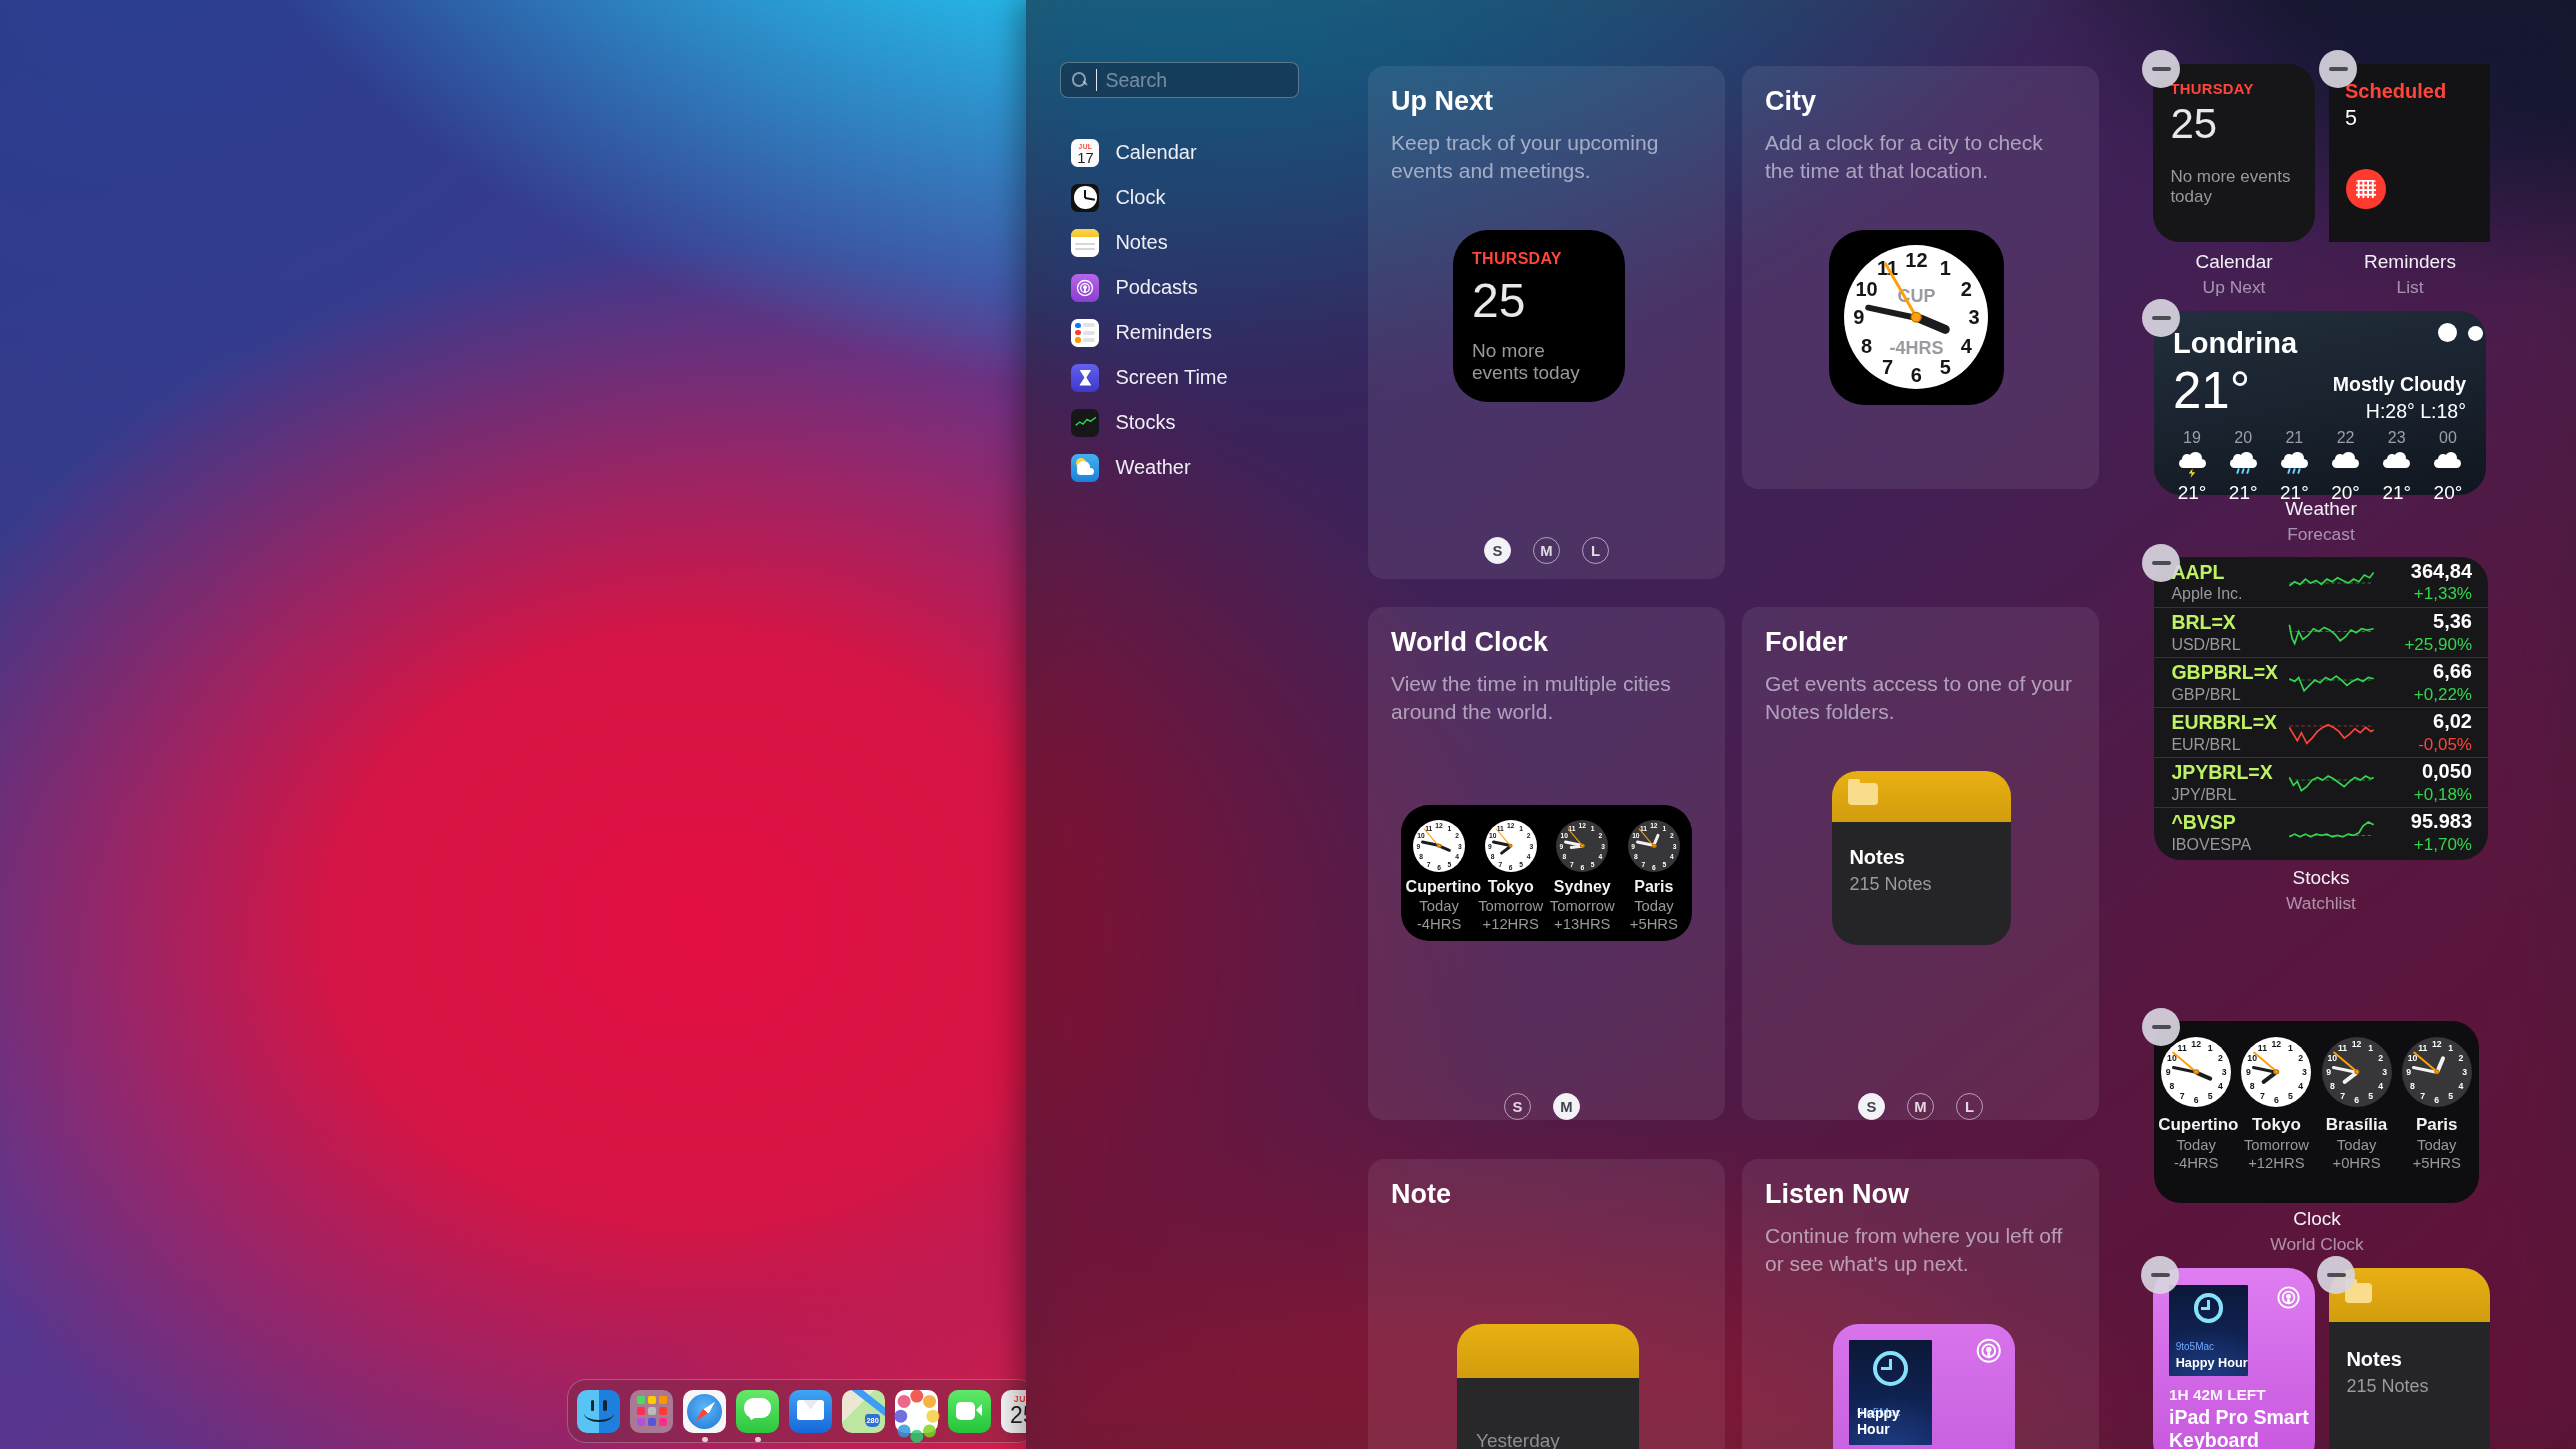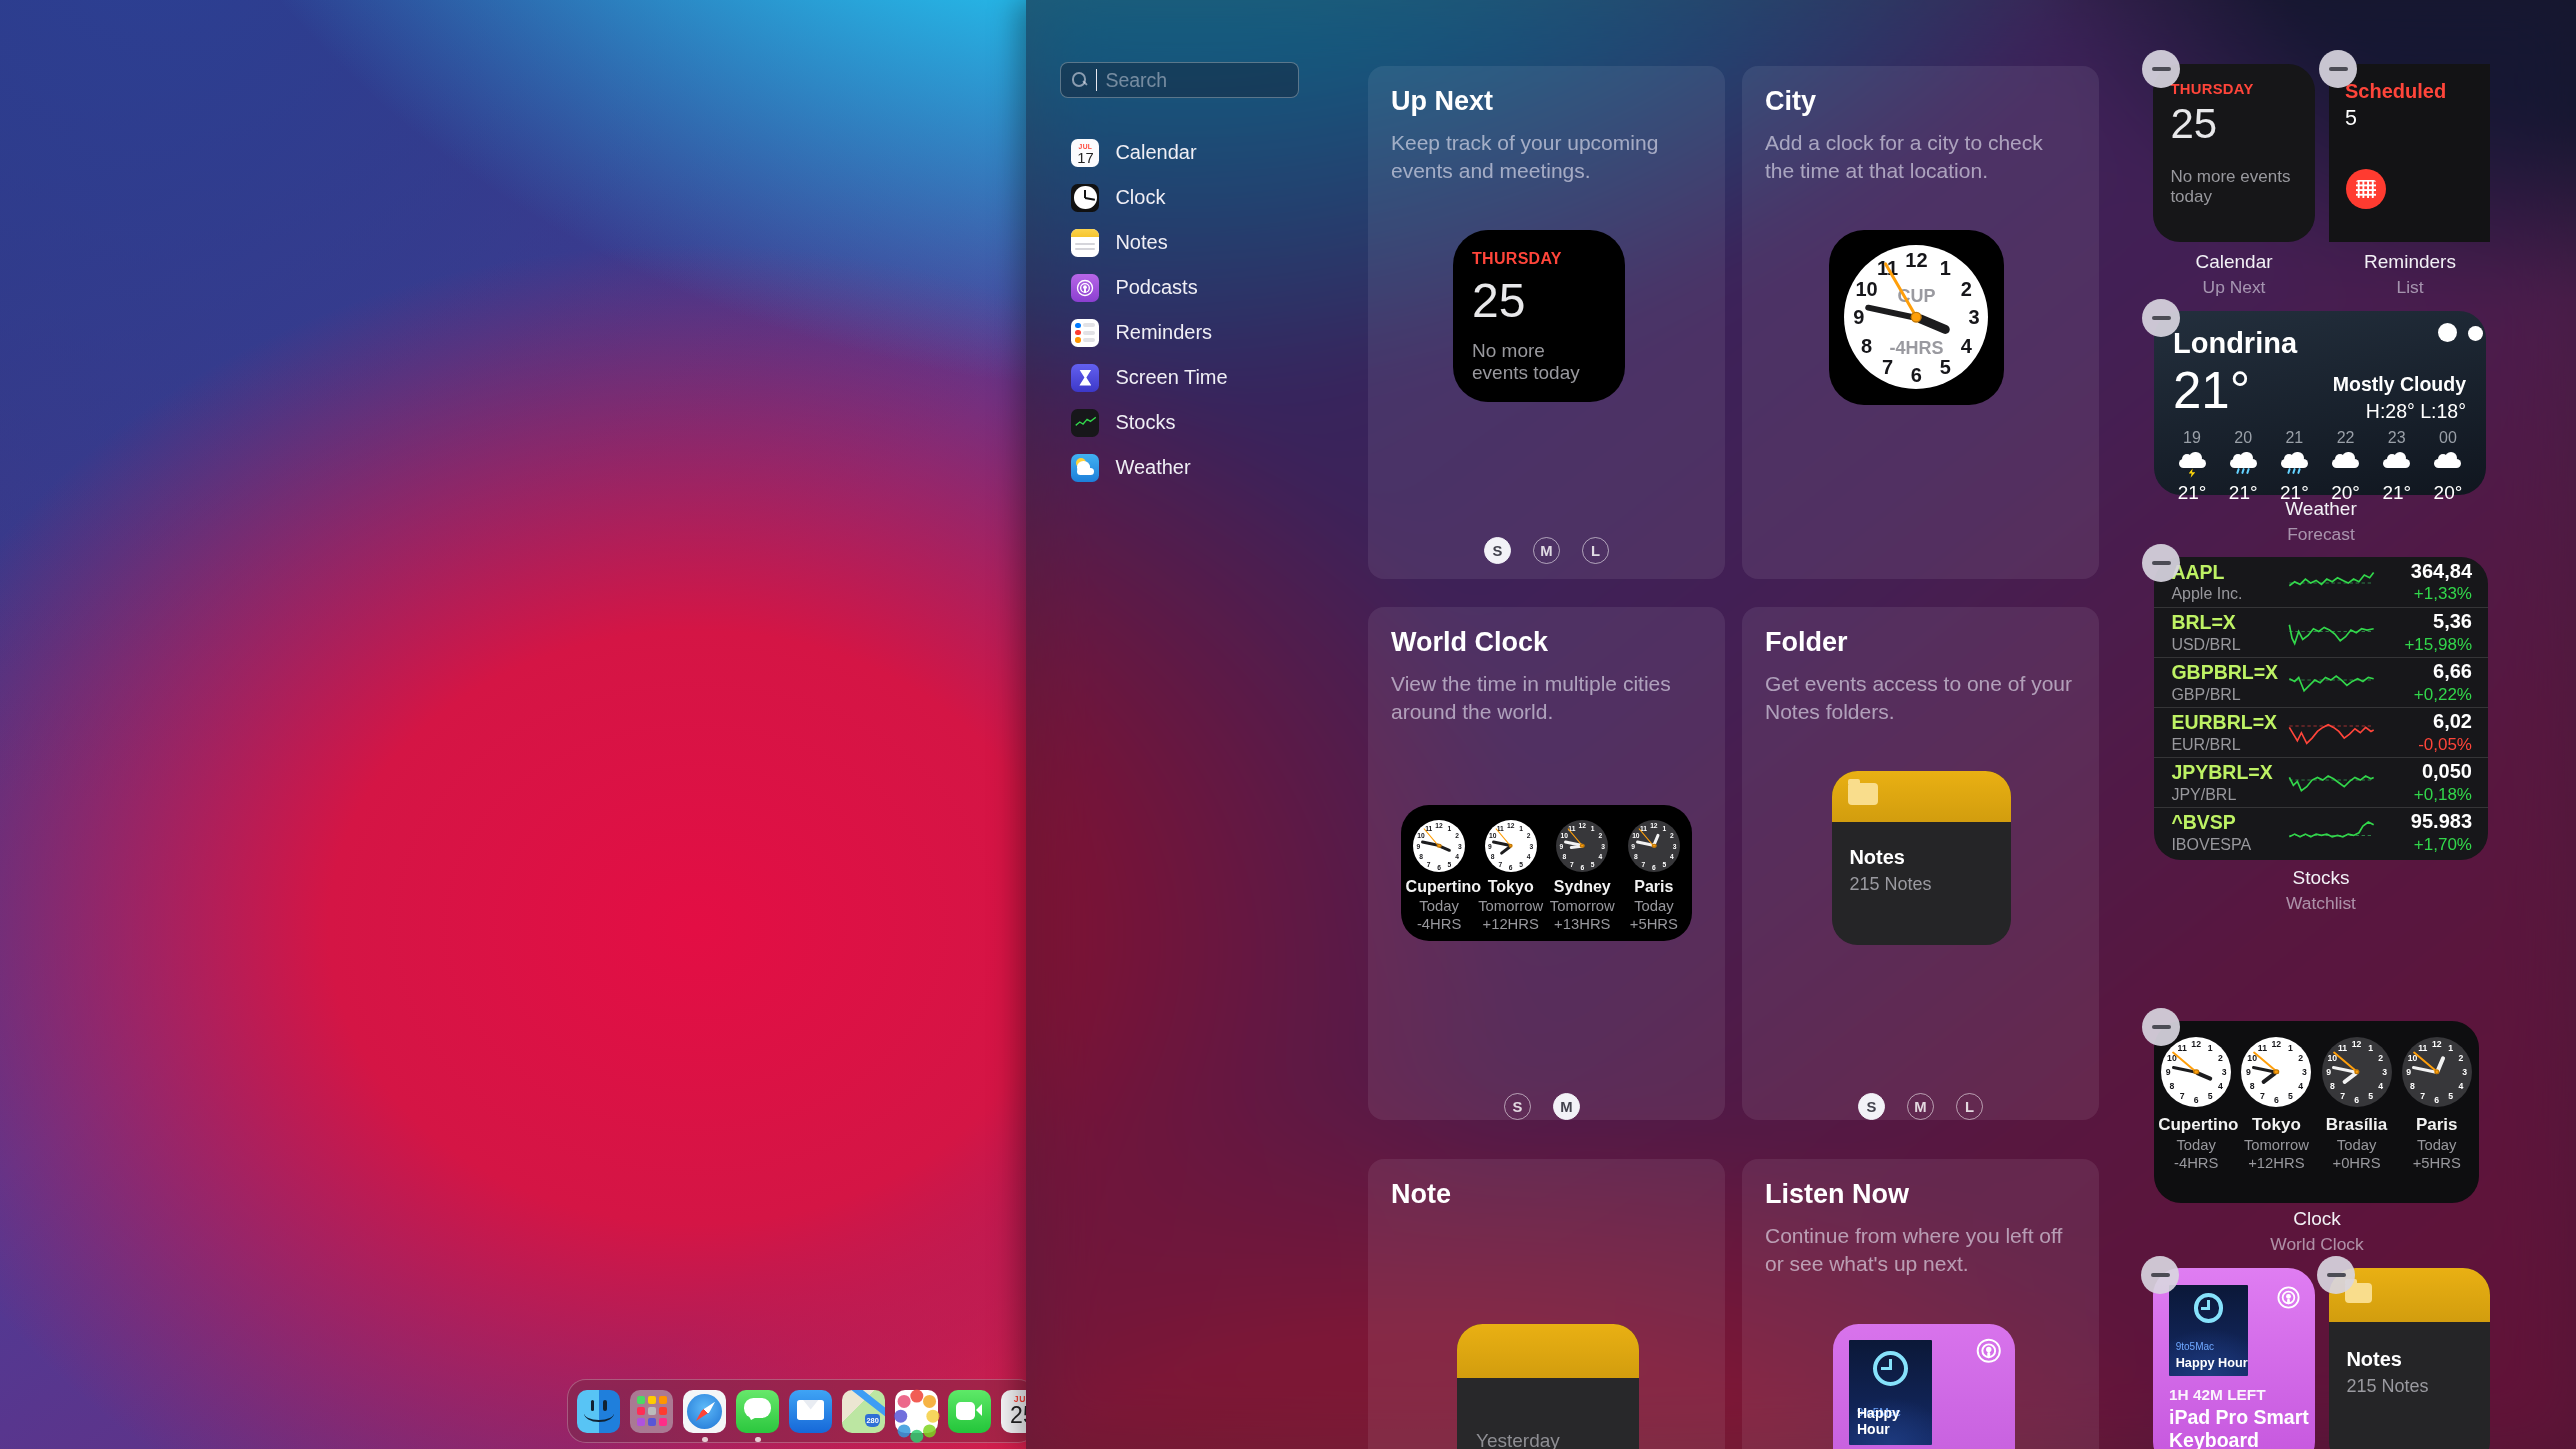--- a/index.html
+++ b/index.html
@@ -399,21 +399,21 @@
       <div class="dt">25</div>
       <div class="nm">No more events today</div>
     </div>
     <div class="sizes" style="left:116px; top:471px;">
       <div class="szbtn sel">S</div>
       <div class="szbtn">M</div>
       <div class="szbtn">L</div>
     </div>
   </div>
 
-  <div class="card" style="left:716px; top:66px; height:513px;">
+  <div class="card" style="left:716px; top:66px; height:423px;">
     <div class="title">City</div>
     <div class="desc">Add a clock for a city to check the time at that location.</div>
     <div class="prev-clocksq">
       <div class="clock city-clock light">
         <span class="inlbl top">CUP</span>
         <span class="inlbl bot">-4HRS</span>
       <span class="cn" style="left: 50%; top: 10%;">12</span>
           <span class="cn" style="left: 70%; top: 15.4%;">1</span>
           <span class="cn" style="left: 84.6%; top: 30%;">2</span>
           <span class="cn" style="left: 90%; top: 50%;">3</span>
@@ -696,21 +696,21 @@
       <div class="st-l">
           <div class="st-sym">BRL=X</div>
           <div class="st-name">USD/BRL</div>
         </div>
       <svg class="st-spark" viewBox="0 0 130 44">
           <line x1="2" y1="20" x2="128" y2="20" stroke="#2e7d46" stroke-width="1.5" stroke-dasharray="5 4"></line>
           <polyline points="2,10 6,30 10,38 16,20 22,32 30,26 38,16 46,20 54,14 62,18 70,24 78,34 86,28 94,18 102,22 110,16 118,18 128,16" fill="none" stroke="#32d74b" stroke-width="2.5"></polyline>
         </svg>
       <div class="st-r">
           <div class="st-price">5,36</div>
-          <div class="st-chg up">+15,98%</div>
+          <div class="st-chg up">+25,90%</div>
         </div>
     </div>
     <div class="strow">
       <div class="st-l">
           <div class="st-sym">GBPBRL=X</div>
           <div class="st-name">GBP/BRL</div>
         </div>
       <svg class="st-spark" viewBox="0 0 130 44">
           <line x1="2" y1="18" x2="128" y2="18" stroke="#2e7d46" stroke-width="1.5" stroke-dasharray="5 4"></line>
           <polyline points="2,16 10,20 16,14 24,34 32,26 40,18 48,22 56,14 64,18 72,12 80,18 88,26 96,20 104,16 112,20 120,14 128,16" fill="none" stroke="#32d74b" stroke-width="2.5"></polyline>

